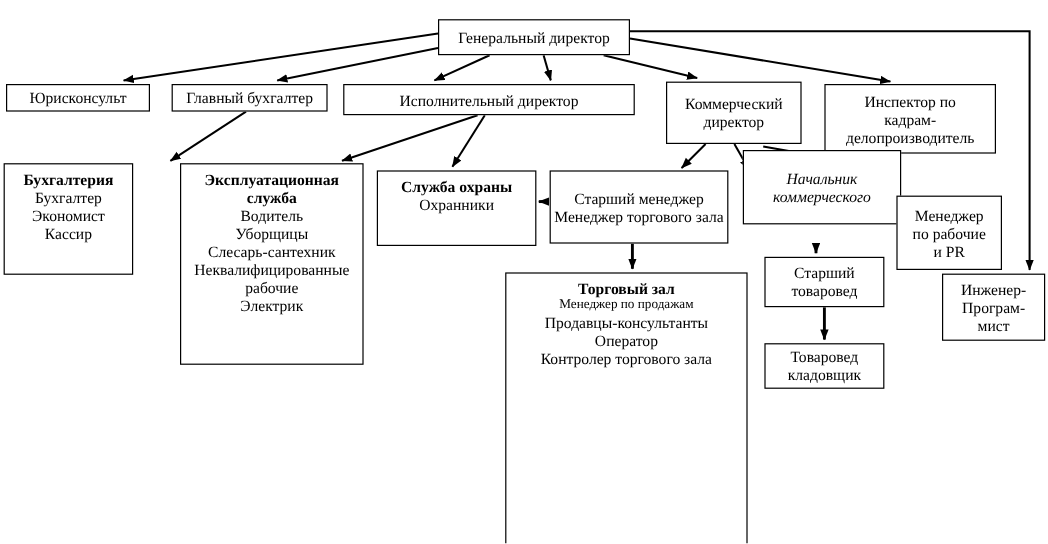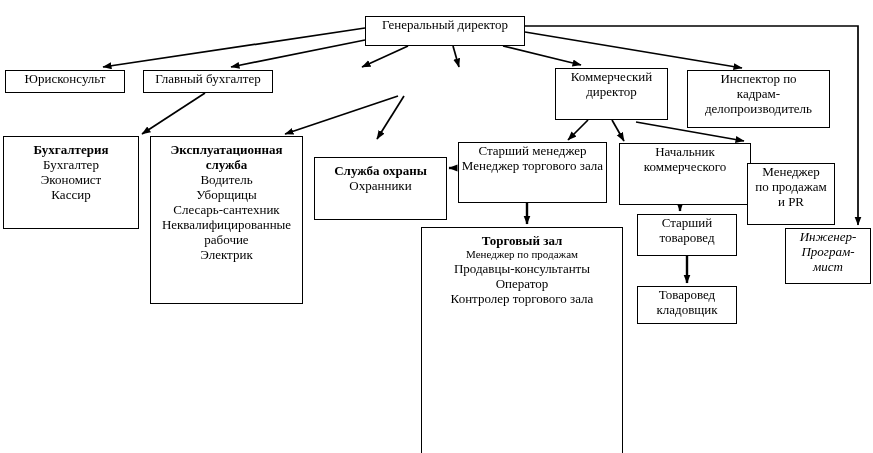--- a/index.html
+++ b/index.html
@@ -20,21 +20,21 @@
     box-sizing:border-box;
     border:1.5px solid #000;
     background:#fff;
     display:flex;
     flex-direction:column;
     align-items:center;
     text-align:center;
     font-size:13px;
     line-height:15px;
   }
-  .node.center { }
+  .node.center { justify-content:center; }
   .node.top    { justify-content:flex-start; padding-top:5px; }
   .node .title { font-weight:bold; width:100%; }
   .node .line  { width:100%; }
   .node .small { font-size:11px; line-height:13px; width:100%; }
 </style>
 </head>
 <body>
 
 <div class="canvas" style="width: 873px; height: 453px;">
     <svg class="connectors" viewBox="0 0 873 453">
@@ -63,73 +63,76 @@
     </svg>
     <div class="node center" style="left: 365px; top: 16px; width: 160px; height: 30px;">
       <div class="line">Генеральный директор</div>
     </div>
     <div class="node center" style="left: 5px; top: 70px; width: 120px; height: 23px;">
       <div class="line">Юрисконсульт</div>
     </div>
     <div class="node center" style="left: 143px; top: 70px; width: 130px; height: 23px;">
       <div class="line">Главный бухгалтер</div>
     </div>
+    <div class="node center" style="left: 286px; top: 70px; width: 243px; height: 26px;">
+      <div class="line">Исполнительный директор</div>
+    </div>
     <div class="node center" style="left: 687px; top: 70px; width: 143px; height: 58px;">
       <div class="line">Инспектор по</div>
       <div class="line">кадрам-</div>
       <div class="line">делопроизводитель</div>
     </div>
     <div class="node center" style="left: 555px; top: 68px; width: 113px; height: 52px;">
       <div class="line">Коммерческий</div>
       <div class="line">директор</div>
     </div>
-    <div class="node top" style="left: 3px; top: 136px; width: 136px; height: 93px;">
+    <div class="node top" style="left: 3px; top: 136px; width: 108px; height: 93px;">
       <div class="title">Бухгалтерия</div>
       <div class="line">Бухгалтер</div>
       <div class="line">Экономист</div>
       <div class="line">Кассир</div>
     </div>
     <div class="node top" style="left: 150px; top: 136px; width: 153px; height: 168px;">
       <div class="title">Эксплуатационная служба</div>
       <div class="line">Водитель</div>
       <div class="line">Уборщицы</div>
       <div class="line">Слесарь-сантехник</div>
       <div class="line">Неквалифицированные рабочие</div>
       <div class="line">Электрик</div>
     </div>
-    <div class="node top" style="left: 314px; top: 142px; width: 133px; height: 63px; margin-top: 15px;">
+    <div class="node top" style="left: 314px; top: 142px; width: 133px; height: 63px;">
       <div class="title">Служба охраны</div>
       <div class="line">Охранники</div>
     </div>
     <div class="node center" style="left: 458px; top: 142px; width: 149px; height: 61px;">
       <div class="line">Старший менеджер</div>
       <div class="line">Менеджер торгового зала</div>
     </div>
-    <div class="node center" style="left: 619px; top: 143px; width: 132px; height: 62px;">
+    <div class="node center" style="left: 619px; top: 125px; width: 132px; height: 62px; font-style: italic;">
       <div class="line">Начальник</div>
       <div class="line">коммерческого</div>
     </div>
     <div class="node center" style="left: 747px; top: 143px; width: 88px; height: 62px; margin-top: 20px;">
       <div class="line">Менеджер</div>
-      <div class="line">по продажам</div>
+      <div class="line">по рабочие</div>
       <div class="line">и PR</div>
     </div>
     <div class="node top" style="left: 421px; top: 227px; width: 202px; height: 245px;">
       <div class="title">Торговый зал</div>
       <div class="small">Менеджер по продажам</div>
       <div class="line">Продавцы-консультанты</div>
       <div class="line">Оператор</div>
       <div class="line">Контролер торгового зала</div>
     </div>
     <div class="node center" style="left: 637px; top: 214px; width: 100px; height: 42px;">
       <div class="line">Старший</div>
       <div class="line">товаровед</div>
     </div>
     <div class="node center" style="left: 637px; top: 286px; width: 100px; height: 38px;">
       <div class="line">Товаровед</div>
       <div class="line">кладовщик</div>
     </div>
-    <div class="node center" style="left: 785px; top: 228px; width: 86px; height: 56px; font-style: italic;">
+    <div class="node center" style="left: 785px; top: 228px; width: 86px; height: 56px;">
       <div class="line">Инженер-</div>
       <div class="line">Програм-</div>
       <div class="line">мист</div>
     </div>
   </div>
 
 </body></html>

